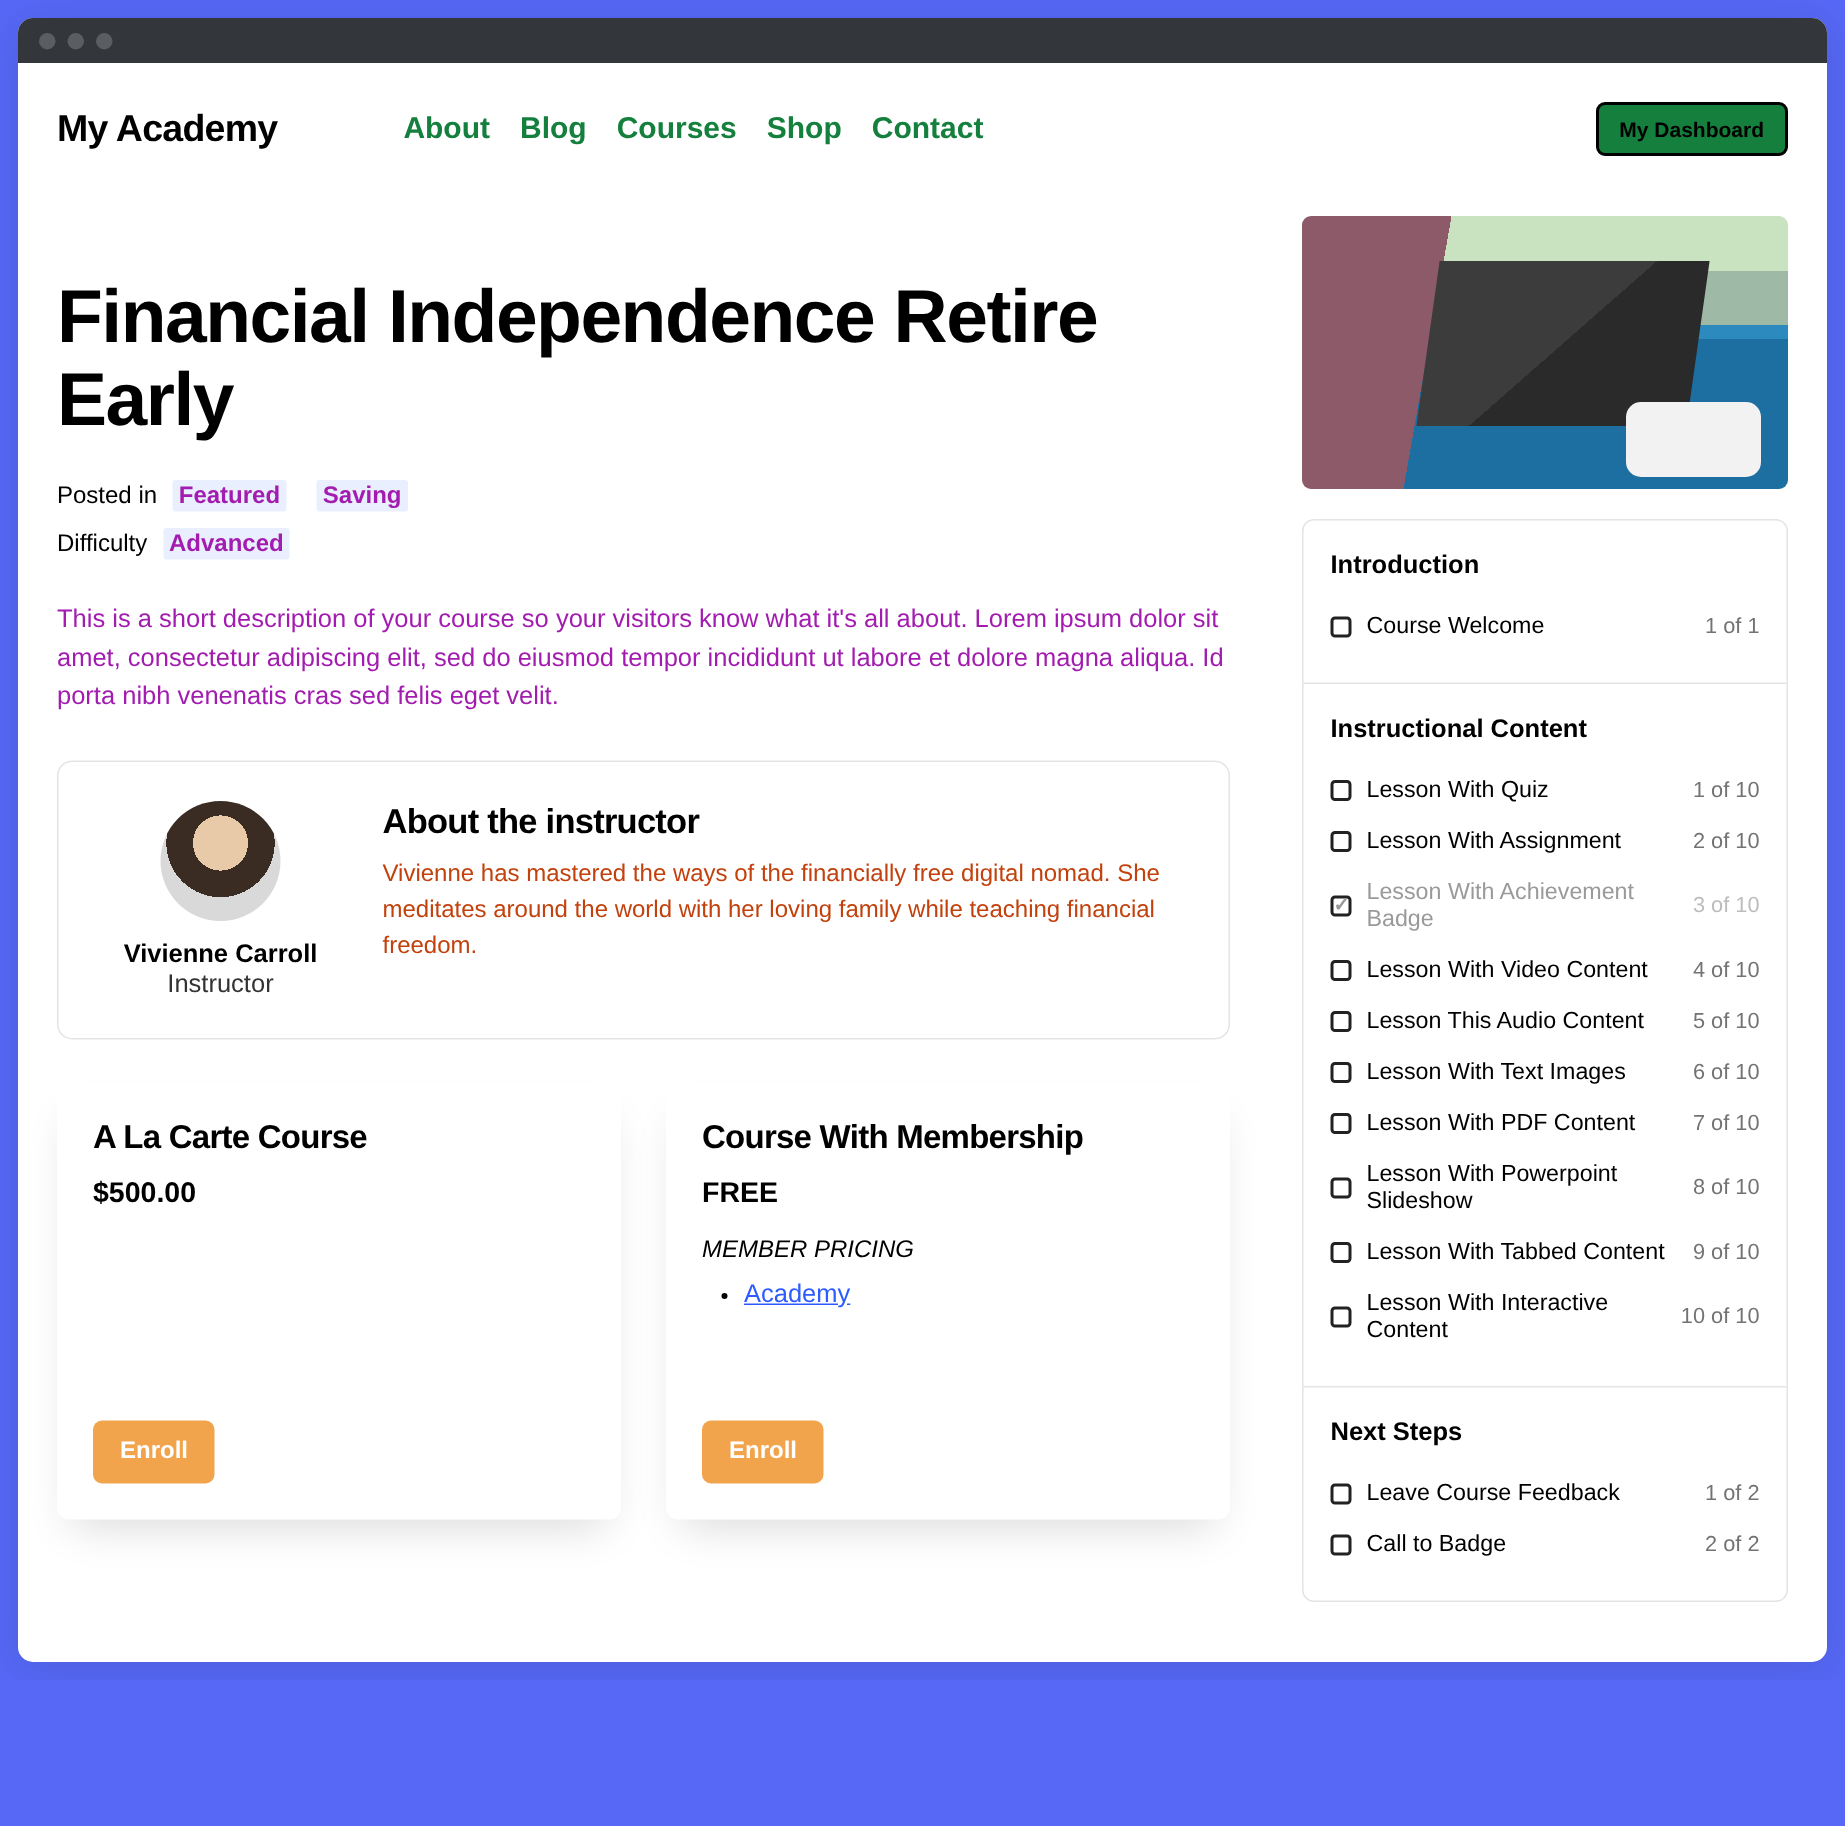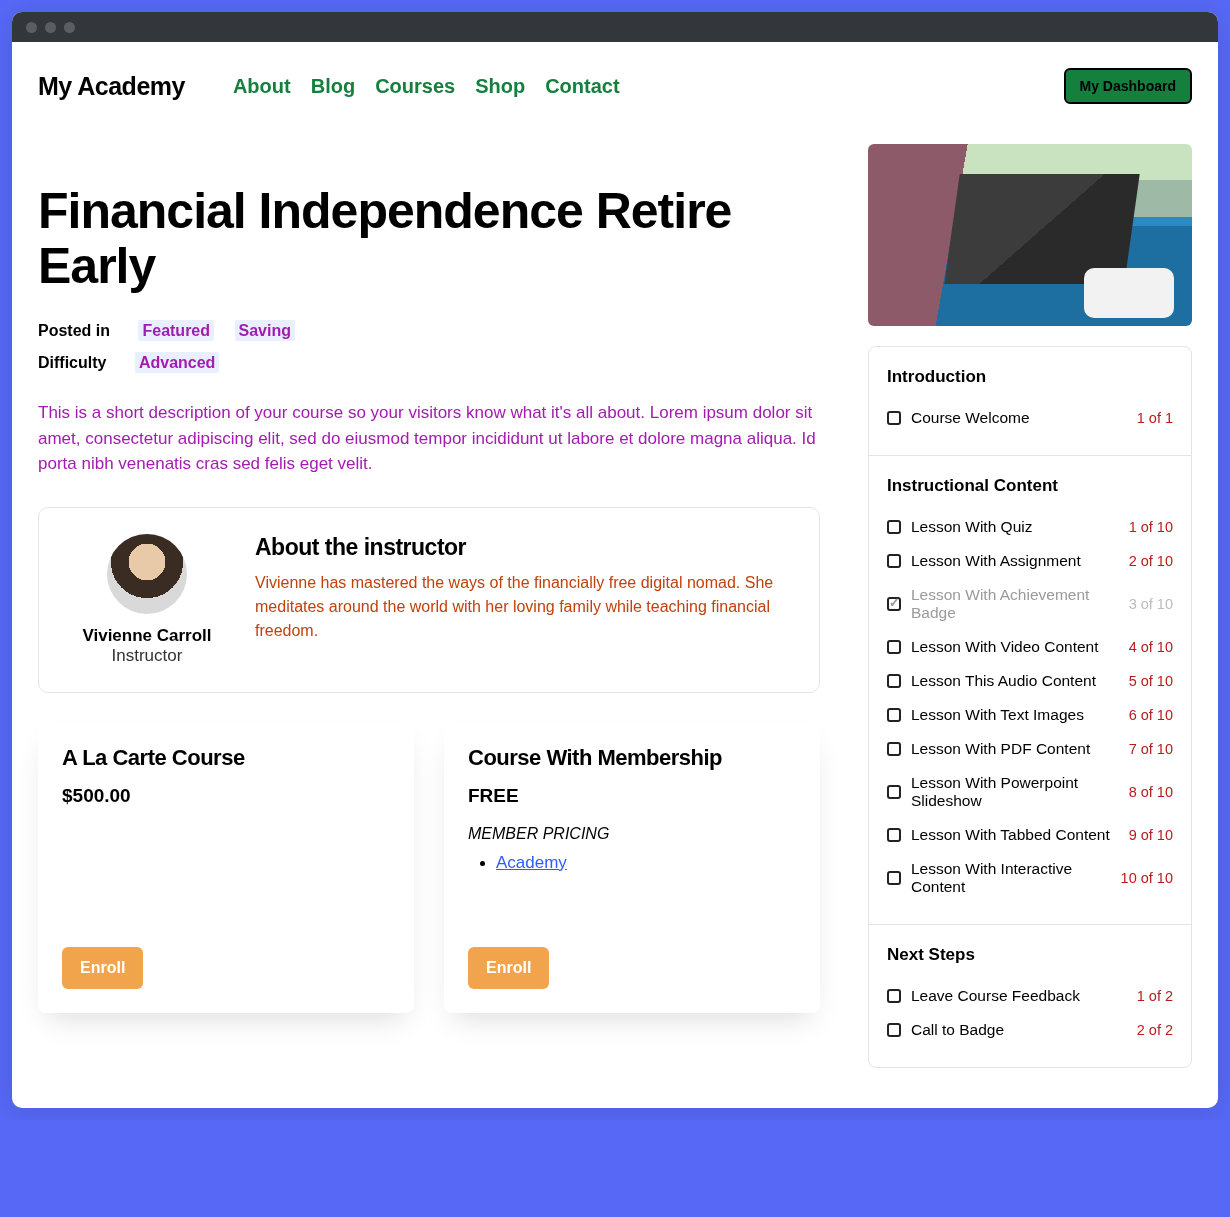--- a/index.html
+++ b/index.html
@@ -22,20 +22,21 @@
     align-items: center;
     padding: 0 14px;
     gap: 8px;
   }
   .dot { width: 11px; height: 11px; border-radius: 50%; background: #5a5e63; }
   .page { padding: 26px 26px 40px 26px; }
   .topnav {
     display: flex;
     align-items: center;
     padding-bottom: 40px;
+    gap: 36px;
   }
   .brand {
     font-weight: 900;
     font-size: 25px;
     letter-spacing: -0.5px;
     margin-right: 48px;
   }
   .navlinks { display: flex; gap: 20px; }
   .navlinks a {
     font-weight: 700;
@@ -57,21 +58,21 @@
   .main { flex: 1; min-width: 0; }
   .side { width: 324px; flex-shrink: 0; }
   h1.course-title {
     font-weight: 900;
     font-size: 50px;
     line-height: 1.1;
     letter-spacing: -1px;
     margin: 40px 0 28px 0;
   }
   .meta-row { font-size: 16px; margin-bottom: 14px; }
-  .meta-label { font-weight: 700; margin-right: 24px; }
+  .meta-label { font-weight: 400; margin-right: 6px; }
   .tag {
     background: #e9efff;
     color: #a21caf;
     font-weight: 700;
     padding: 2px 4px;
     border-radius: 2px;
     margin-right: 16px;
     font-size: 16px;
   }
   .desc {
@@ -164,21 +165,21 @@
   }
   .sy-item .box {
     width: 14px; height: 14px; border: 2px solid #222; border-radius: 3px;
     flex-shrink: 0; position: relative;
   }
   .sy-item.done .box::after{
     content:"✓"; position:absolute; top:-4px; left:0px; font-size:13px; font-weight:900;
   }
   .sy-item.done { color: #9a9a9a; }
   .sy-item .label { flex: 1; }
-  .sy-item .count { font-size: 14.5px; color: #b91c1c; }
+  .sy-item .count { font-size: 14.5px; color: #737373; }
   .sy-item.done .count { color: #bcbcbc; }
 </style>
 </head>
 <body>
 
 <div class="browser">
   <div class="titlebar">
     <div class="dot"></div>
     <div class="dot"></div>
     <div class="dot"></div>

